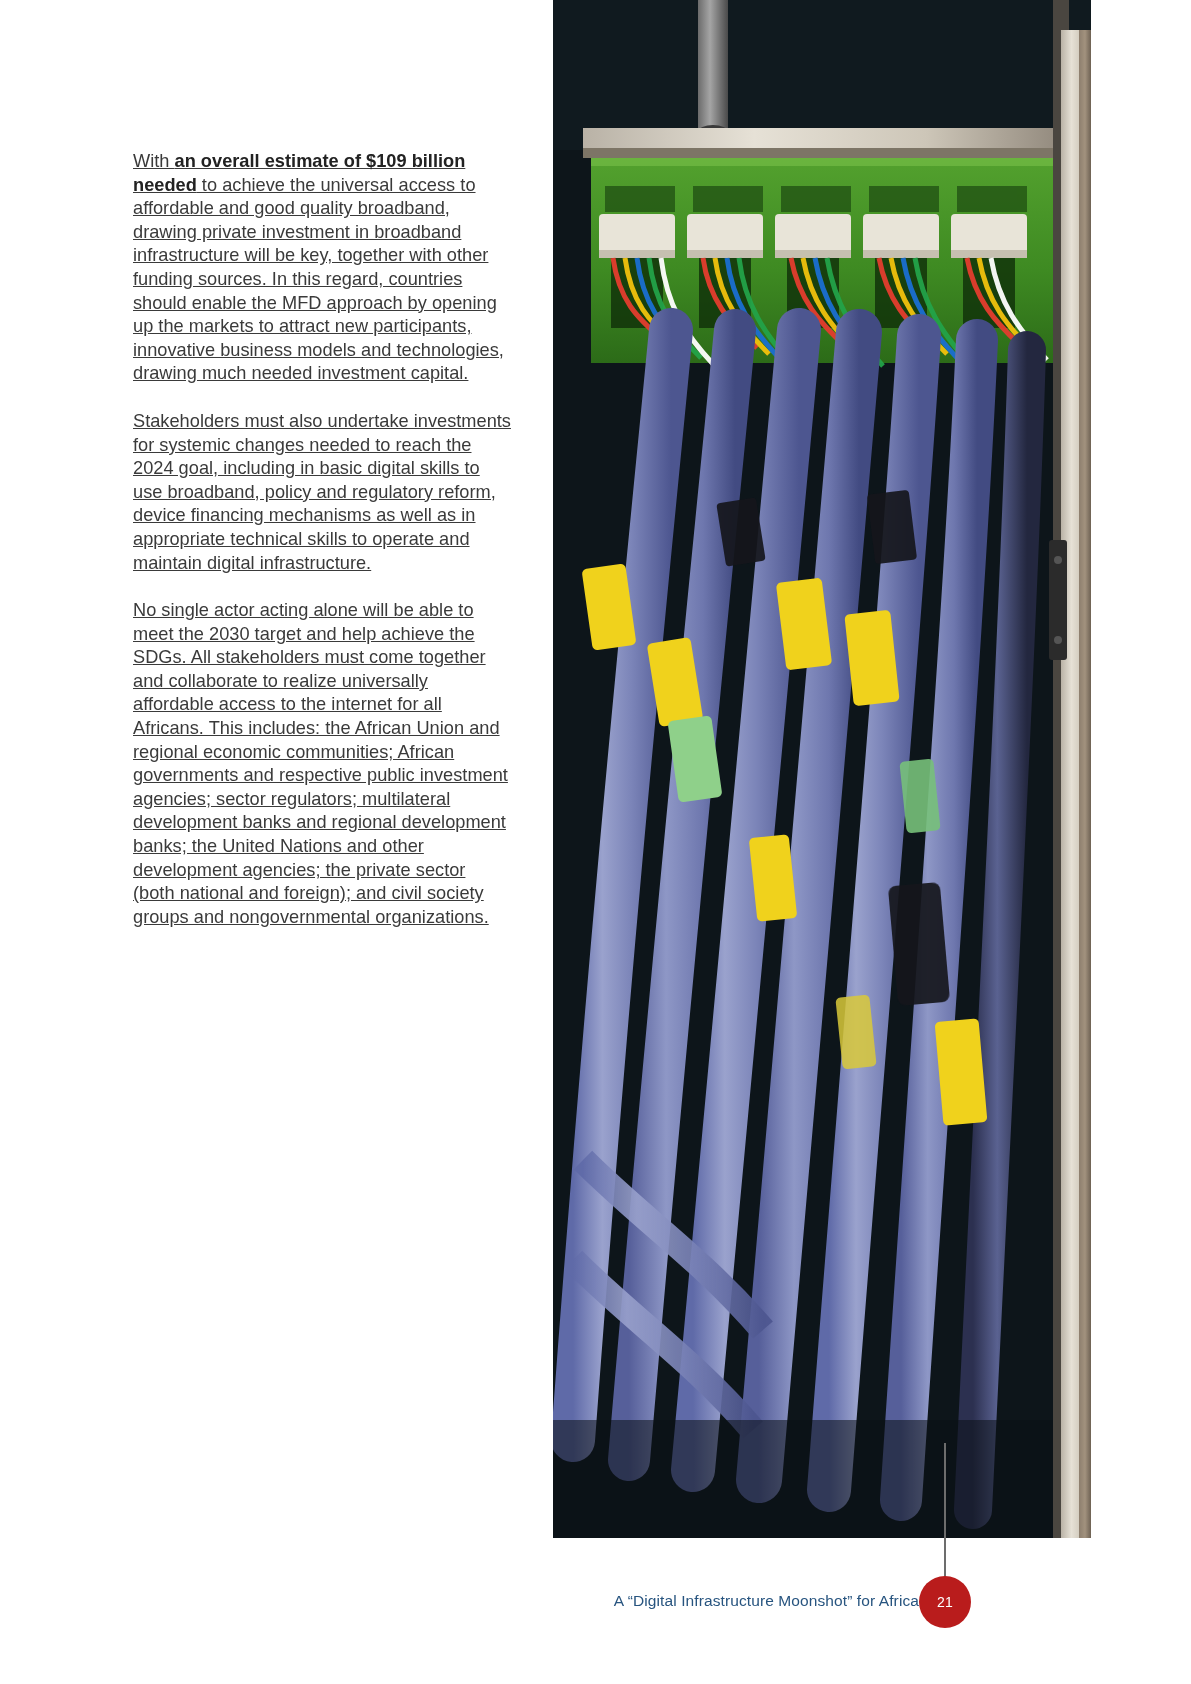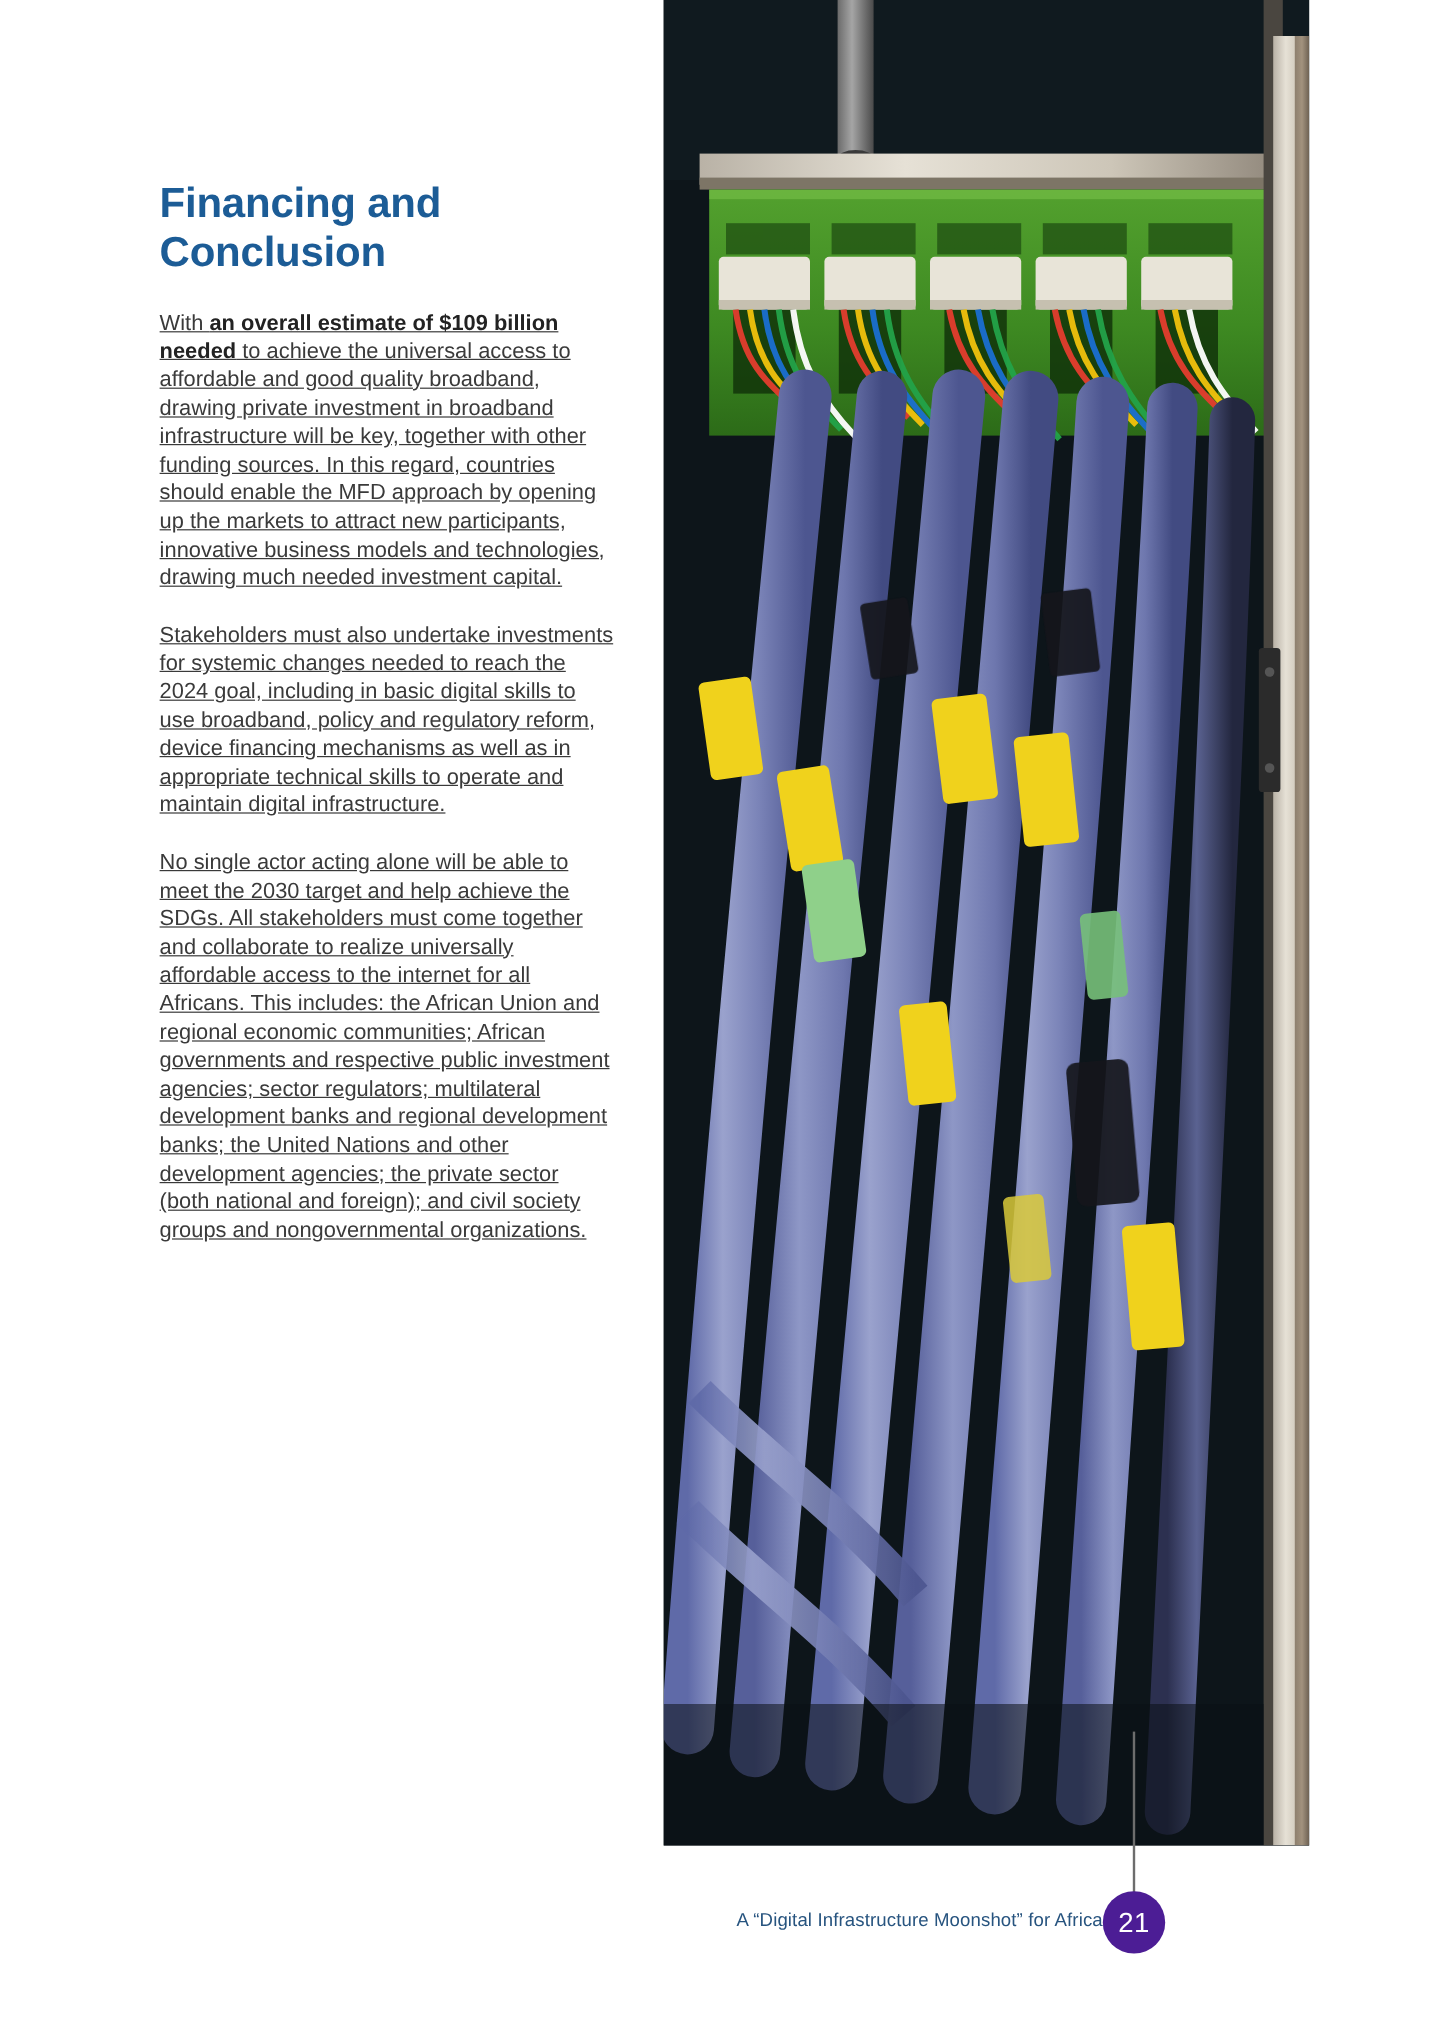--- a/index.html
+++ b/index.html
@@ -74,23 +74,23 @@
     white-space: nowrap;
     text-align: left;
   }
   .page-badge {
     position: absolute;
     left: 919px;
     top: 1576px;
     width: 52px;
     height: 52px;
     border-radius: 50%;
-    background: #4c1d95;
+    background: #b91c1c;
     color: #ffffff;
-    font-size: 23px;
+    font-size: 14px;
     font-weight: 500;
     display: flex;
     align-items: center;
     justify-content: center;
     letter-spacing: 0.3px;
   }
   .badge-rule {
     position: absolute;
     left: 944px;
     top: 1443px;
@@ -251,22 +251,20 @@
     <rect x="526" y="30" width="12" height="1508" fill="url(#postBrown)"></rect>
     <rect x="496" y="540" width="18" height="120" rx="3" fill="#2b2b2b"></rect>
     <circle cx="505" cy="560" r="4" fill="#555"></circle>
     <circle cx="505" cy="640" r="4" fill="#555"></circle>
 
     <rect x="0" y="1420" width="500" height="118" fill="#0b1116" opacity="0.55"></rect>
   </svg>
 </div>
 
 <div class="text-column">
-  <h1 class="page-heading">Financing and
-Conclusion</h1>
 
   <p class="body-par"><span>With </span><b>an overall estimate of $109 billion needed</b><span> to achieve the universal access to affordable and good quality broadband, drawing private investment in broadband infrastructure will be key, together with other funding sources. In this regard, countries should enable the MFD approach by opening up the markets to attract new participants, innovative business models and technologies, drawing much needed investment capital.</span></p>
 
   <p class="body-par">Stakeholders must also undertake investments for systemic changes needed to reach the 2024 goal, including in basic digital skills to use broadband, policy and regulatory reform, device financing mechanisms as well as in appropriate technical skills to operate and maintain digital infrastructure.</p>
 
   <p class="body-par">No single actor acting alone will be able to meet the 2030 target and help achieve the SDGs. All stakeholders must come together and collaborate to realize universally affordable access to the internet for all Africans. This includes: the African Union and regional economic communities; African governments and respective public investment agencies; sector regulators; multilateral development banks and regional development banks; the United Nations and other development agencies; the private sector (both national and foreign); and civil society groups and nongovernmental organizations.</p>
 </div>
 
 <div class="badge-rule"></div>
 <div class="footer">

